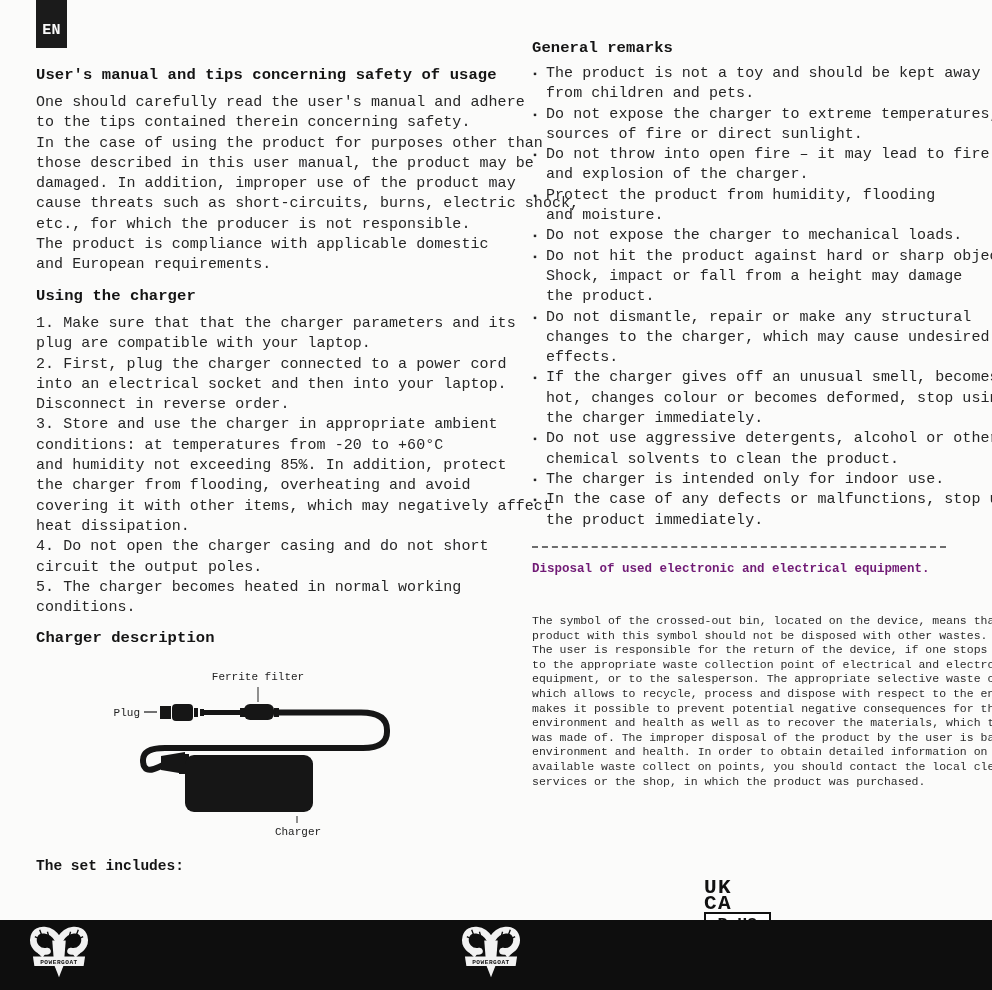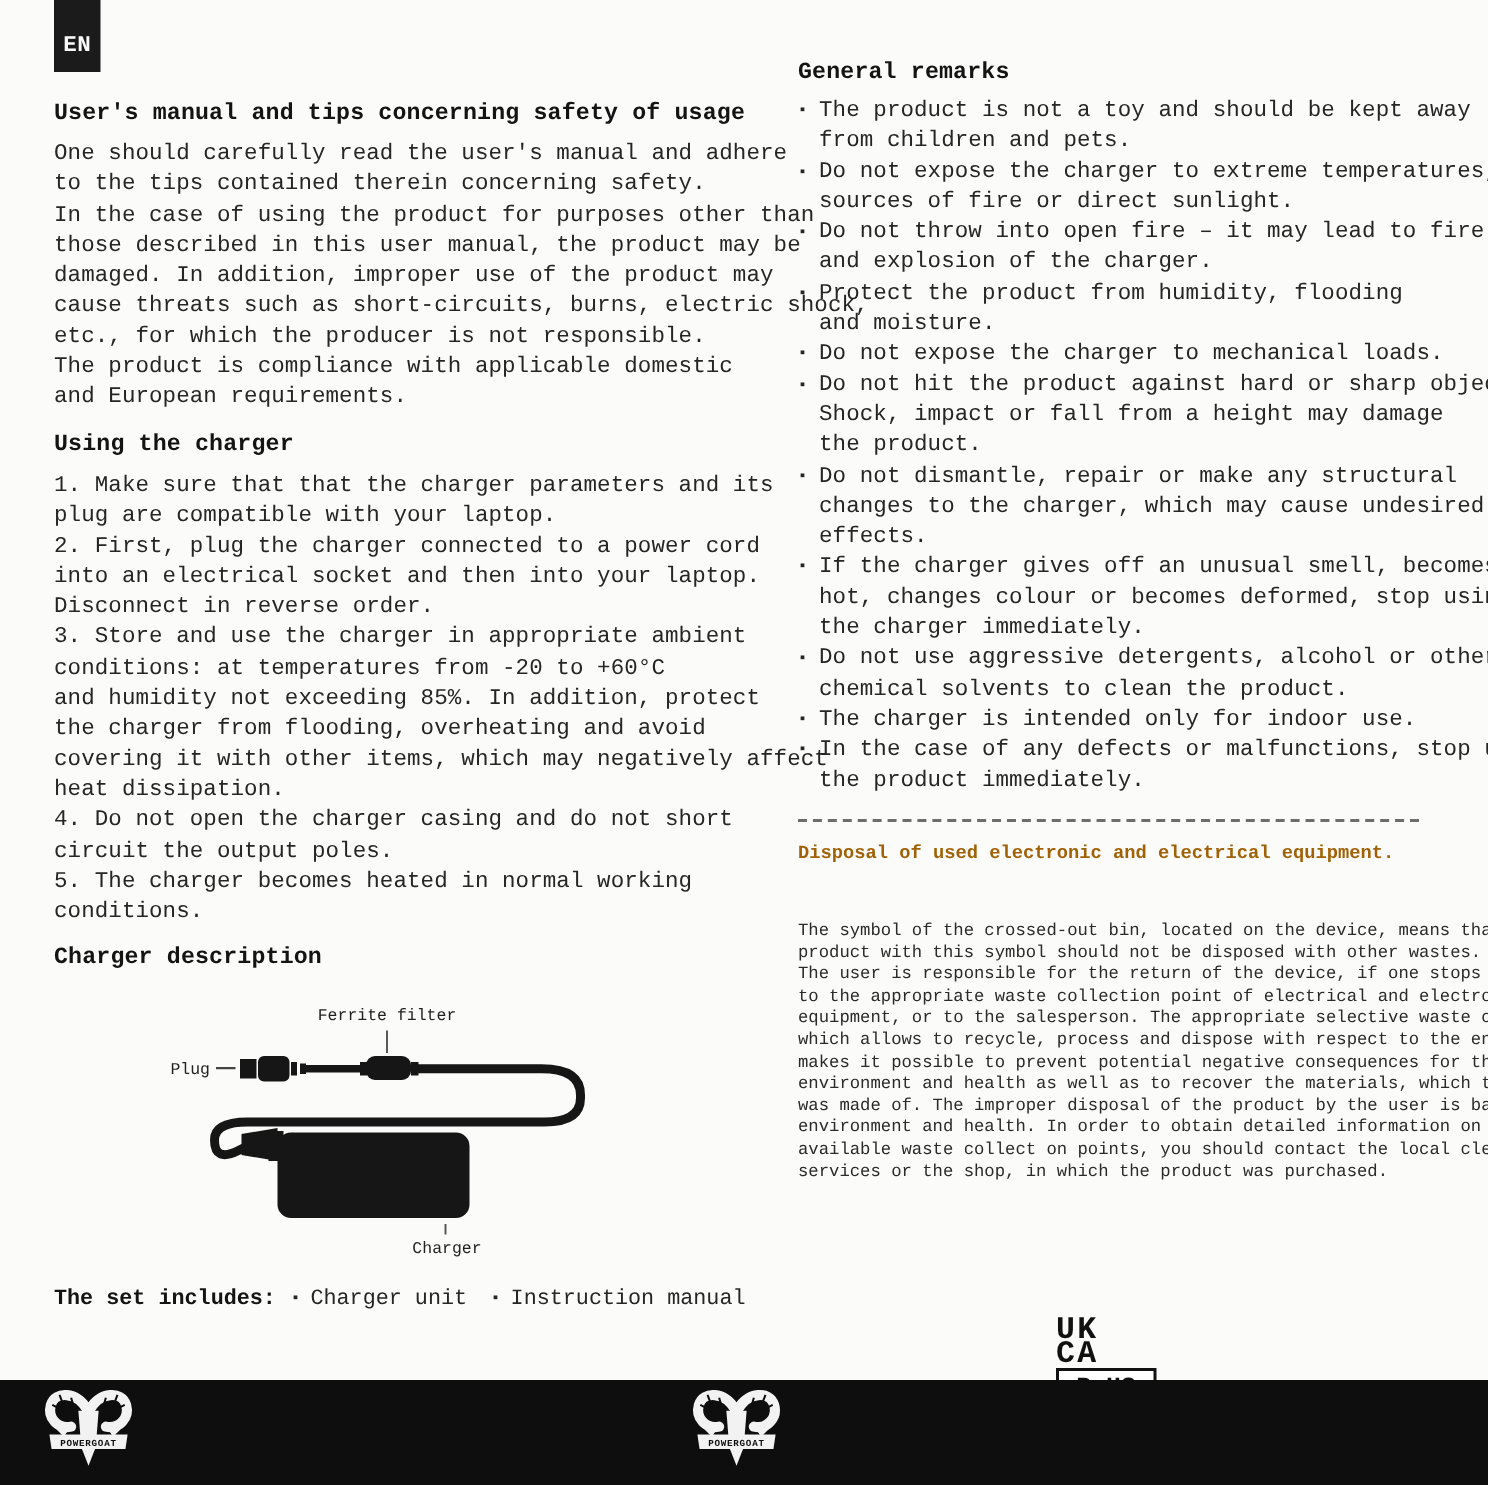--- a/index.html
+++ b/index.html
@@ -38,21 +38,21 @@
   .h-general { left:532px; top:39px; }
   .remarks   { left:532px; top:64px; width:452px; list-style:none; }
   .remarks li {
     position:relative; padding-left:14px; white-space:pre;
     font-size:15px; line-height:20.3px; color:#262626; letter-spacing:.05px;
   }
   .remarks li::before { content:"▪"; position:absolute; left:0; top:1px; font-size:10px; }
 
   .divider { left:532px; top:546px; width:414px; height:0; border-top:2px dashed #6d6d6d; }
 
-  .h-disposal { left:532px; top:562px; font-size:12.5px; font-weight:bold; color:#a16207; }
+  .h-disposal { left:532px; top:562px; font-size:12.5px; font-weight:bold; color:#701a75; }
   .p-disposal { left:532px; top:582px; font-size:11.5px; line-height:14.6px; color:#2b2b2b; white-space:pre;margin-top:32px; }
 
   
   .logos { left:704px; top:880px; display:flex; align-items:flex-start;flex-direction:column; }
   .ukca { font-weight:800; font-size:21px; line-height:16px; letter-spacing:1.5px; color:#111; margin-right:13px; }
   .rohs { border:2.5px solid #111; margin-right:15px; background:#fff; }
   .rohs-top { color:#111; font-weight:bold; font-size:16.5px; padding:1px 6px 0; text-align:center; line-height:19px; }
   .rohs-bottom { background:#d946ef; color:#f5f5f5; font-size:10.5px; font-style:italic; font-weight:bold; text-align:center; padding:1px 3px 2px; line-height:11px; }
   .logo-svg { display:block; margin-right:12px; }
 
@@ -124,24 +124,20 @@
 
       <rect x="90" y="95" width="128" height="57" rx="9"></rect>
 
       <path d="M202 156 V 163" stroke="#555" stroke-width="1.3" fill="none"></path>
       <text x="203" y="175" font-size="11" fill="#222" text-anchor="middle">Charger</text>
     </g>
   </svg>
 
   <div class="abs set-line">
     <span class="lbl">The set includes:</span>
-    <ul>
-        <li>Charger unit</li>
-        <li>Instruction manual</li>
-      </ul>
   </div>
 
   <h2 class="abs h-general">General remarks</h2>
   <ul class="abs remarks">
       <li>The product is not a toy and should be kept away
 from children and pets.</li>
       <li>Do not expose the charger to extreme temperatures,
 sources of fire or direct sunlight.</li>
       <li>Do not throw into open fire – it may lead to fire
 and explosion of the charger.</li>

